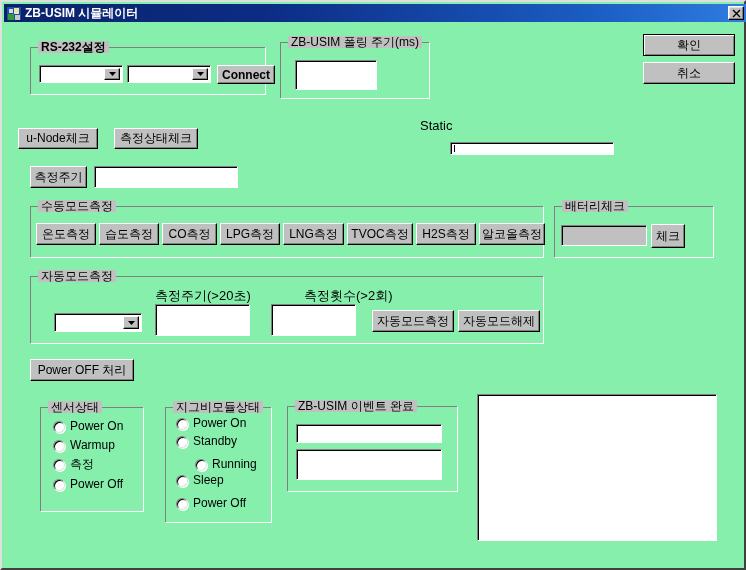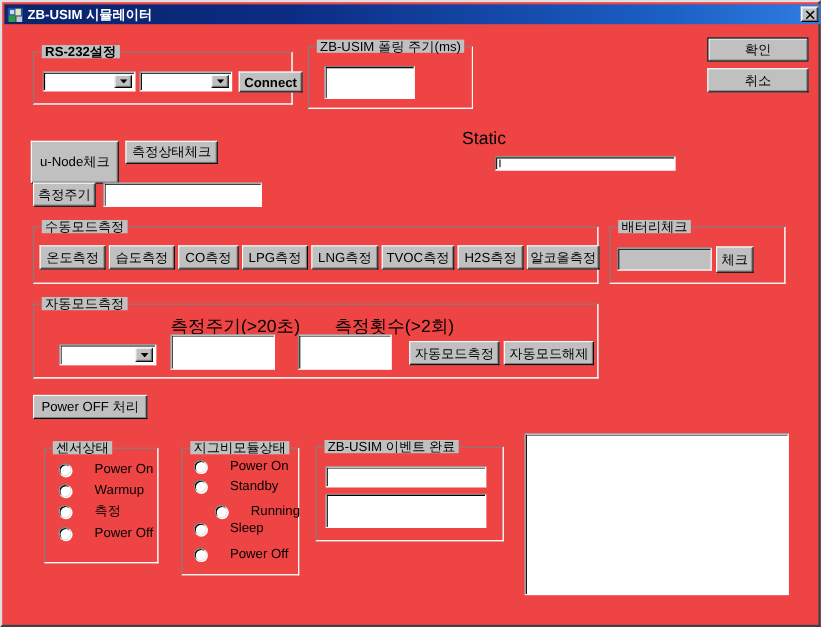--- a/index.html
+++ b/index.html
@@ -5,21 +5,21 @@
   html,body{margin:0;padding:0;}
   body{
     width:746px;height:570px;overflow:hidden;
     background:#c0c0c0;
     font-family:"Liberation Sans","DejaVu Sans",sans-serif;
     font-size:12px;color:#000;
     -webkit-font-smoothing:none;
   }
   #window{
     position:absolute;left:0;top:0;width:746px;height:570px;
-    background:#ef4444;
+    background:#86efac;
     border-left:2px solid #dfdfdf;border-top:2px solid #dfdfdf;
     border-right:2px solid #404040;border-bottom:2px solid #404040;
     box-sizing:border-box;
   }
   
   #titlebar{
     position:absolute;left:2px;top:2px;width:742px;height:18px;
     background:linear-gradient(to right,#0a246a 0%,#0c2c84 35%,#1b5ec4 80%,#2f7ce0 100%);
     display:flex;align-items:center;
     box-sizing:border-box;padding:0 2px;
@@ -91,30 +91,30 @@
     box-sizing:border-box;
   }
   .combo .arrowbox{
     position:absolute;right:2px;top:2px;bottom:2px;width:16px;
     background:#c0c0c0;
     border-left:1px solid #ffffff;border-top:1px solid #ffffff;
     border-right:1px solid #000000;border-bottom:1px solid #000000;
     box-shadow:inset -1px -1px 0 #808080;
     box-sizing:border-box;display:flex;align-items:center;justify-content:center;
   }
-  .radio{position:absolute;display:flex;align-items:center;white-space:nowrap;cursor:default;gap:16px;}
+  .radio{position:absolute;display:flex;align-items:center;white-space:nowrap;cursor:default;}
   .radio .dot{
     width:12px;height:12px;border-radius:50%;margin-right:5px;flex:0 0 auto;
     background:#ffffff;
     border:1px solid #808080;border-right-color:#dfdfdf;border-bottom-color:#dfdfdf;
     box-shadow:inset 1px 1px 0 #000000, 1px 1px 0 #ffffff;
     box-sizing:border-box;
   }
   .radio .lbl{font-size:12px;line-height:13px;}
-  .staticlbl{position:absolute;font-size:16px;white-space:nowrap;}
+  .staticlbl{position:absolute;font-size:13px;white-space:nowrap;}
   .listbox{
     position:absolute;background:#ffffff;
     border-left:1px solid #808080;border-top:1px solid #808080;
     border-right:1px solid #ffffff;border-bottom:1px solid #ffffff;
     box-shadow:inset 1px 1px 0 #000000;
     box-sizing:border-box;
   }
 </style>
 </head>
 <body>
@@ -163,21 +163,21 @@
   </div>
 
   <div class="btn" style="left:641px;top:60px;width:92px;height:22px;">취소</div>
   <div class="btn default" style="left:641px;top:32px;width:92px;height:22px;">확인</div>
 
   <div class="staticlbl" style="left:418px;top:116px;">Static</div>
   <div class="field" style="left:448px;top:140px;width:164px;height:13px;">
     <div class="caret"></div>
   </div>
 
-  <div class="btn" style="left:26px;top:126px;width:80px;height:39px;">u-Node체크</div>
+  <div class="btn" style="left:16px;top:126px;width:80px;height:21px;">u-Node체크</div>
   <div class="btn" style="left:112px;top:126px;width:84px;height:21px;">측정상태체크</div>
 
   <div class="btn" style="left:28px;top:164px;width:57px;height:22px;">측정주기</div>
   <div class="field" style="left:92px;top:164px;width:144px;height:22px;"></div>
 
   <div class="grp" style="left:28px;top:204px;width:514px;height:52px;">
     <div class="inner"></div>
     <div class="cap">수동모드측정</div>
     <div class="btn" style="left:5px;top:16px;width:60px;height:22px;">온도측정</div>
     <div class="btn" style="left:68px;top:16px;width:60px;height:22px;">습도측정</div>

